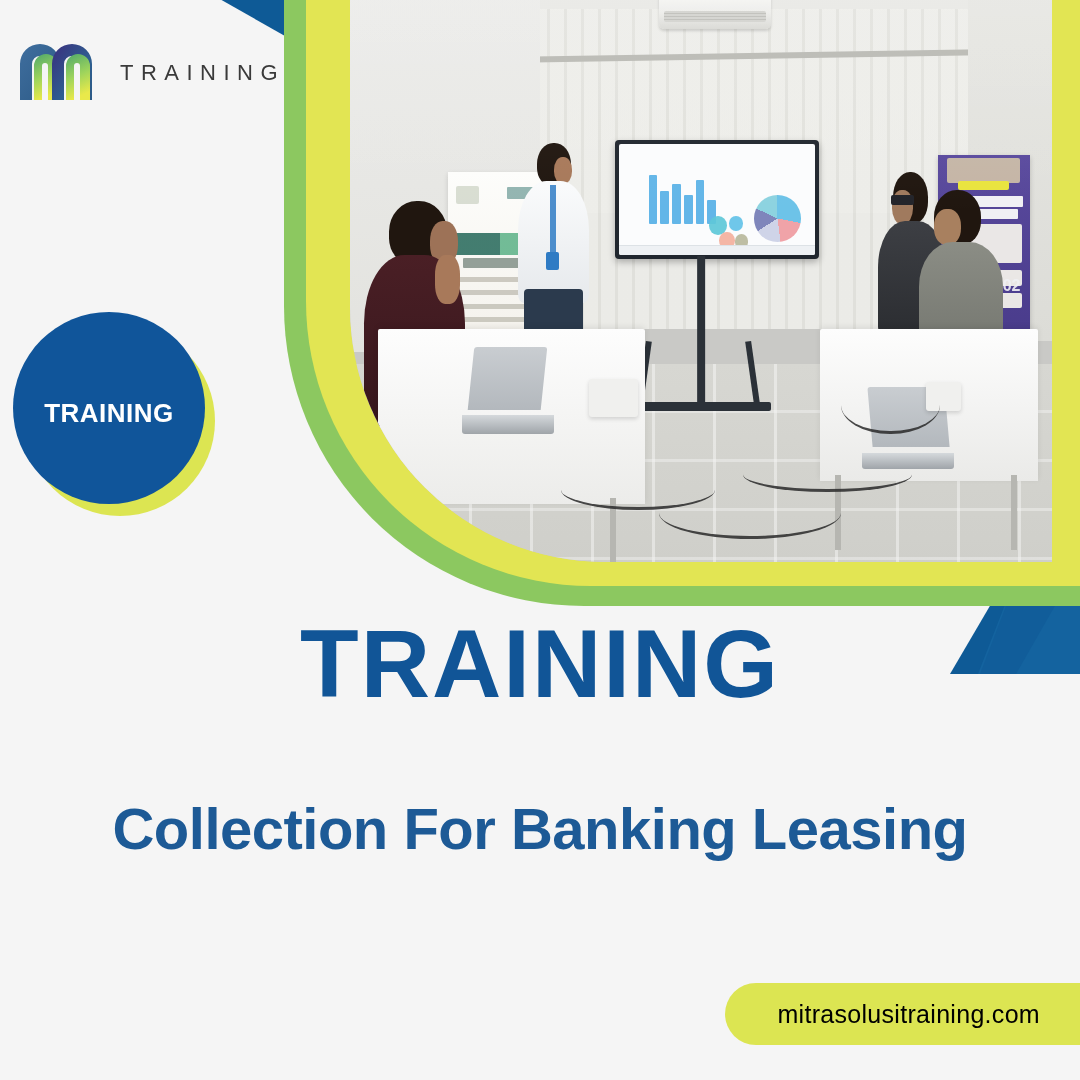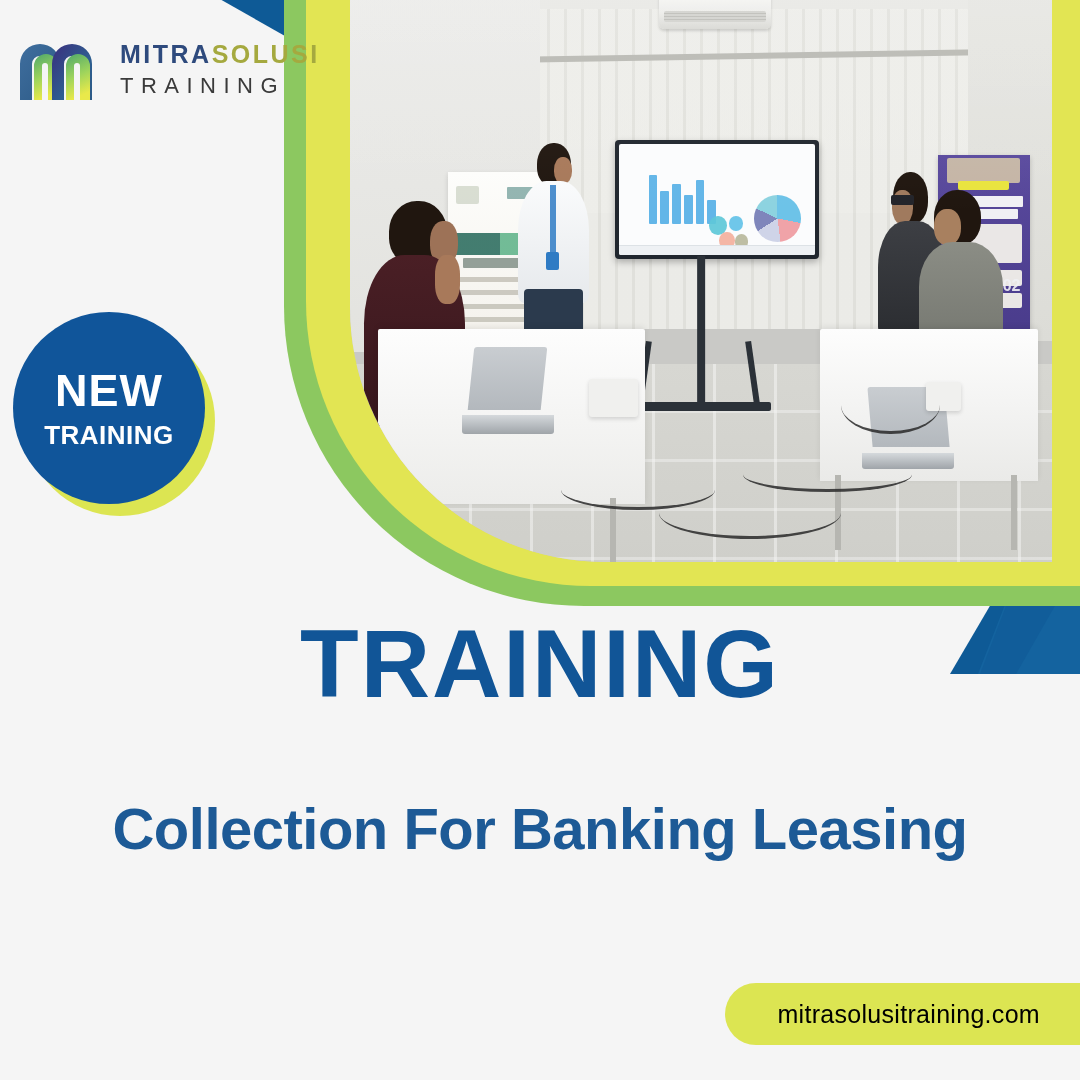--- a/index.html
+++ b/index.html
@@ -345,31 +345,27 @@
         <stop offset="60%" stop-color="#2E5E90"></stop>
         <stop offset="100%" stop-color="#2C5A86"></stop>
       </linearGradient>
     </defs>
     <path d="M2 64 L2 28 A20 20 0 0 1 42 28 L42 64 L30 64 L30 28 A8 8 0 0 0 14 28 L14 64 Z" fill="url(#gOuter)"></path>
     <path d="M16 64 L16 30 A12 12 0 0 1 40 30 L40 64 L30 64 L30 30 A3 3 0 0 0 24 30 L24 64 Z" fill="url(#gInner)"></path>
     <path d="M34 64 L34 28 A20 20 0 0 1 74 28 L74 64 L62 64 L62 28 A8 8 0 0 0 46 28 L46 64 Z" fill="url(#gArc2)"></path>
     <path d="M48 64 L48 30 A12 12 0 0 1 72 30 L72 64 L62 64 L62 30 A3 3 0 0 0 56 30 L56 64 Z" fill="url(#gInner)"></path>
   </svg>
   <div class="logo-text">
-    <div class="logo-line1">
-      <span class="ls-mitra">MITRA</span><span class="ls-solusi">SOLUSI</span>
-    </div>
     <div class="logo-line2">TRAINING</div>
   </div>
 </div>
 
 <div class="badge-wrap">
   <div class="badge-shadow"></div>
   <div class="badge-circle">
-    <div class="badge-new">NEW</div>
     <div class="badge-training">TRAINING</div>
   </div>
 </div>
 
 <div class="title-main">TRAINING</div>
 <div class="title-sub">Collection For Banking Leasing</div>
 
 <div class="site-pill">
   <span>mitrasolusitraining.com</span>
 </div>

